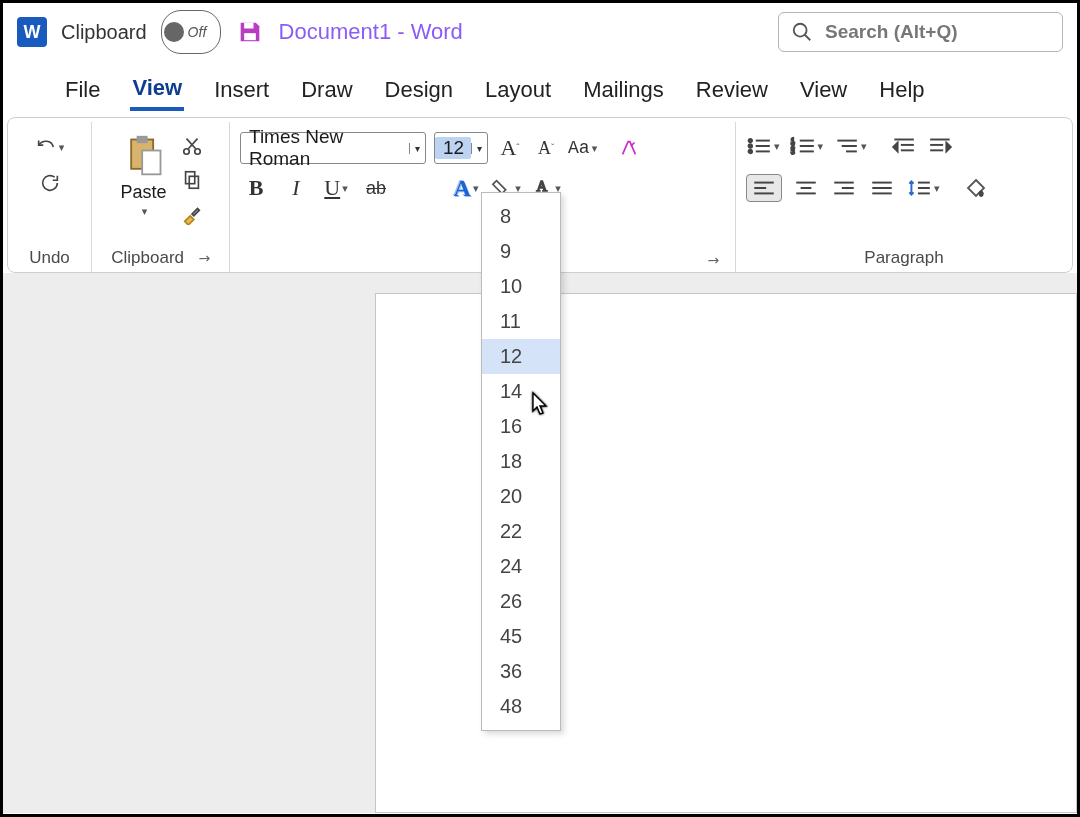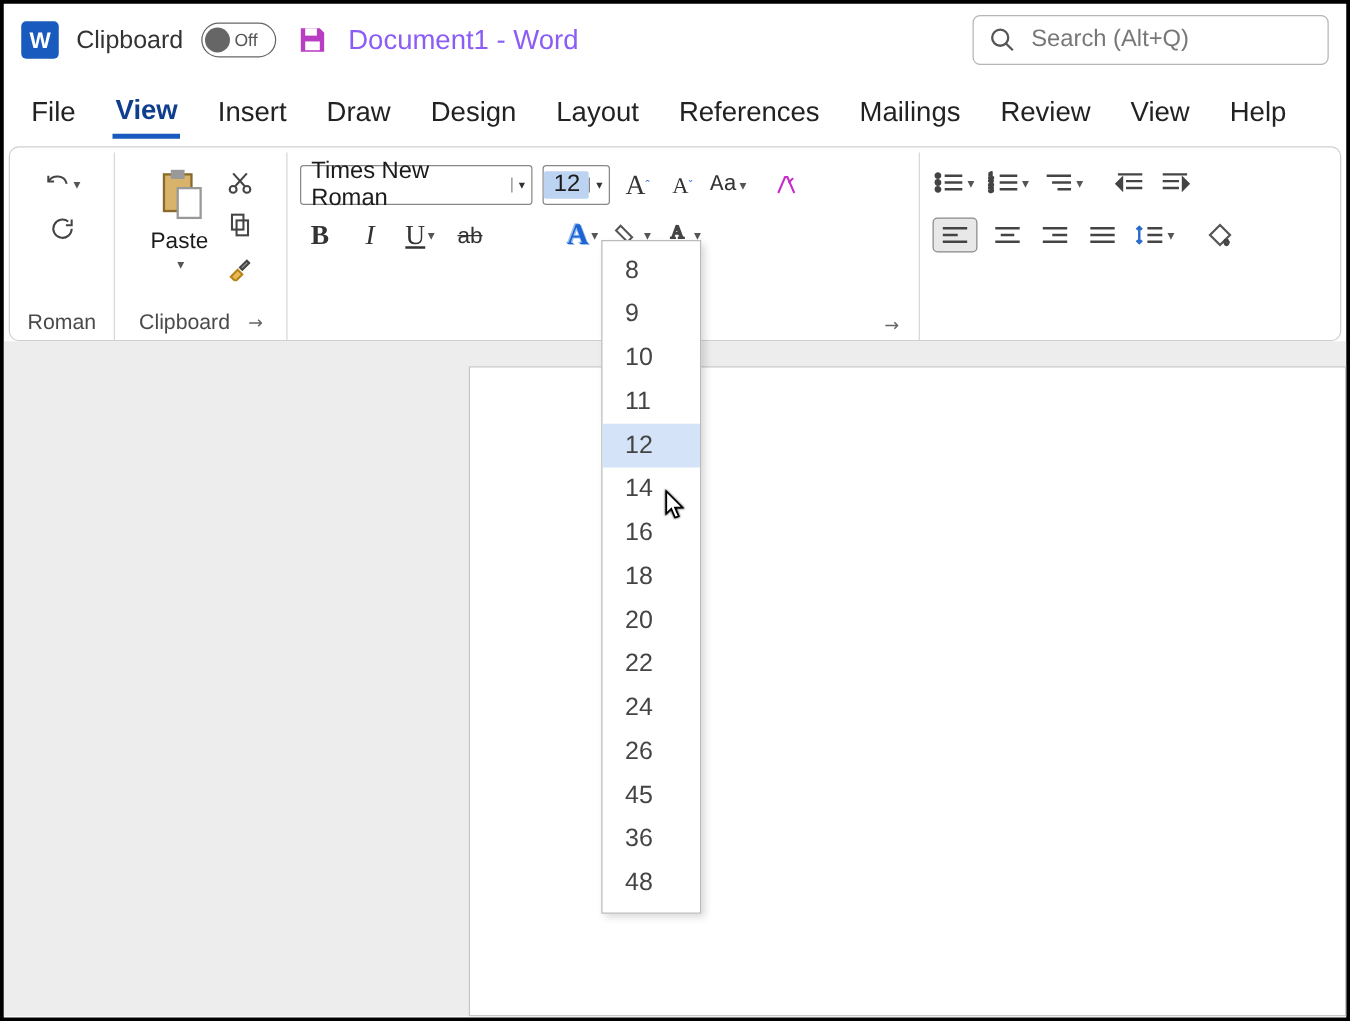--- a/index.html
+++ b/index.html
@@ -26,25 +26,26 @@
     width: 30px; height: 30px;
     background: #185abd;
     border-radius: 4px;
     display: flex; align-items: center; justify-content: center;
     color: #fff; font-weight: bold;
     font-size: 18px;
   }
   .autosave { font-size: 20px; color: #333; }
   .toggle {
     display: inline-flex; align-items:center;
-    width: 60px; height: 28px;
+    width: 60px; height: 44px;
     border: 1.5px solid #666; border-radius: 20px;
     background: #fff;
     padding: 2px;
     gap: 4px;
+    font-style: italic;
   }
   .toggle .knob {
     width: 20px; height: 20px; border-radius: 50%;
     background: #666;
   }
   .toggle .lbl { font-size: 14px; color:#555; }
   .save-icon {
     width: 30px; height:30px;
     display:flex; align-items:center; justify-content:center;
     color: #9b1fa5;
@@ -57,29 +58,30 @@
     border-radius: 6px;
     padding: 6px 12px;
     width: 285px;
     height: 40px;
     background:#fff;
     color:#888;
     gap:12px;
     font-size:19px;
   }
   .search-area svg { stroke:#555; fill:none; }
-  .search-area span { color:#777; }
+  .search-area span { color:#777;font-weight:bold; }
   
   .tabs {
     display:flex;
     align-items:center;
     padding: 4px 20px 0 20px;
     border-bottom: none;
     gap: 28px;
     height: 54px;
+    margin-left: 40px;
   }
   .tab { font-size:22px; color:#222; padding:6px 2px; cursor:pointer; }
   .tab.active {
     font-weight:600;
     color:#0f3e8f;
     border-bottom: 4px solid #185abd;
   }
   
   .ribbon-wrap {
     border: 1px solid #cfcfcf;
@@ -239,21 +241,20 @@
   </div>
 </div>
 
 <div class="tabs">
   <div class="tab">File</div>
   <div class="tab active">View</div>
   <div class="tab">Insert</div>
   <div class="tab">Draw</div>
   <div class="tab">Design</div>
   <div class="tab">Layout</div>
-  <div class="tab">References</div>
   <div class="tab">Mailings</div>
   <div class="tab">Review</div>
   <div class="tab">View</div>
   <div class="tab">Help</div>
 </div>
 
 <div class="ribbon-wrap">
 <div class="ribbon">
 
   <div class="group" style="width:84px">
@@ -265,21 +266,21 @@
             </svg>
             <span class="caret">▾</span>
       </div>
       <div class="btn">
         <svg viewBox="0 0 24 24">
               <path d="M20 12a8 8 0 1 1-3-6.3"></path>
               <path d="M20 4v5h-5"></path>
             </svg>
       </div>
     </div>
-    <div class="group-label">Roman</div>
+    <div class="group-label">Undo</div>
   </div>
 
   <div class="group" style="width:138px">
     <div class="group-body">
       <div class="paste-big">
         <div class="pi">
               <svg viewBox="0 0 24 24" width="44" height="44">
                 <rect x="5" y="3" width="12" height="16" fill="#d9b36c" stroke="#8a6a2b"></rect>
                 <rect x="8" y="1" width="6" height="4" fill="#999"></rect>
                 <rect x="11" y="9" width="10" height="13" fill="#fff" stroke="#999"></rect>
@@ -478,20 +479,23 @@
               <span class="caret">▾</span>
         </div>
         <div class="tgap"></div>
         <div class="btn">
           <svg viewBox="0 0 24 20">
                 <path d="M12 2l8 8-8 8-8-8z" stroke="#555"></path>
                 <path d="M18 14c2 2 0 4-1 4s-2-2-1-4z" fill="#555"></path>
               </svg>
         </div>
       </div>
+    </div>
+    <div class="group-label">
+      <span>Paragraph</span>
     </div>
   </div>
 
 </div>
 </div>
 
 <div class="doc-bg">
   <div class="page"></div>
 </div>
 

